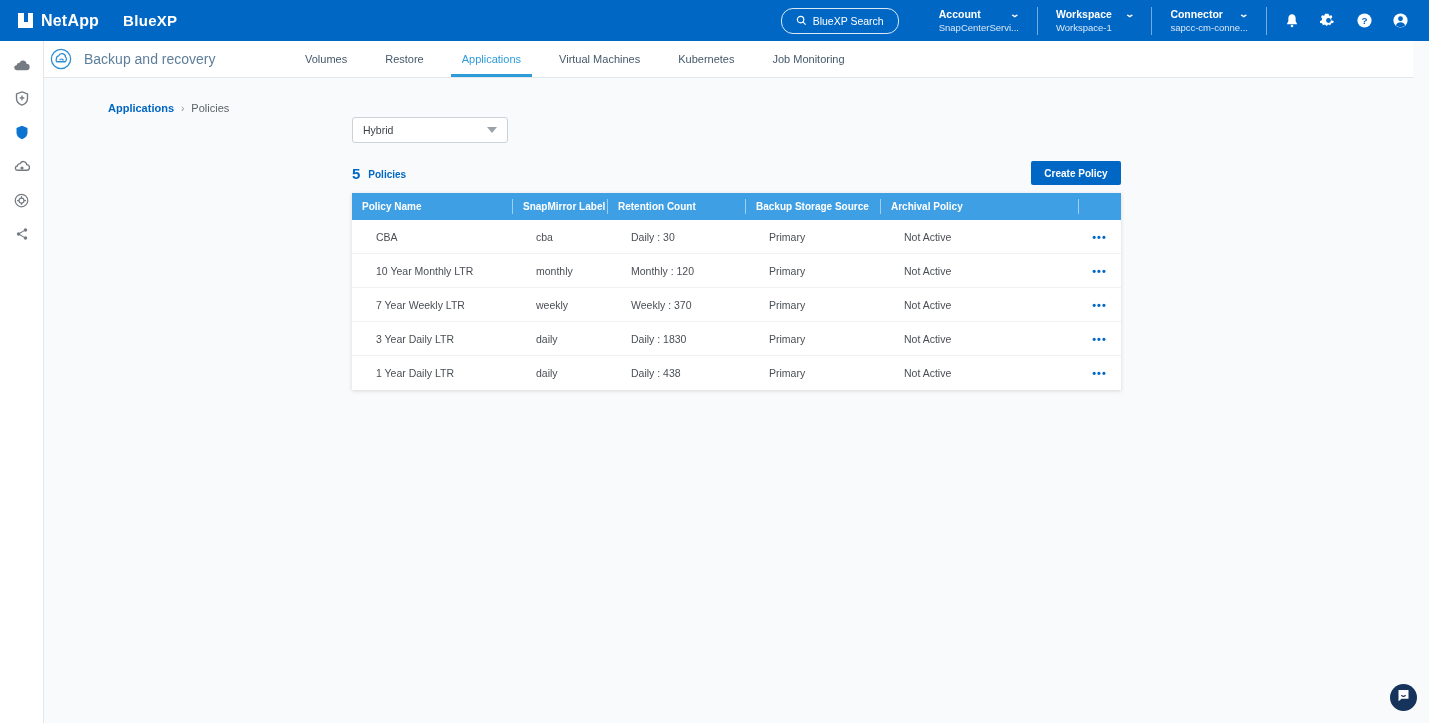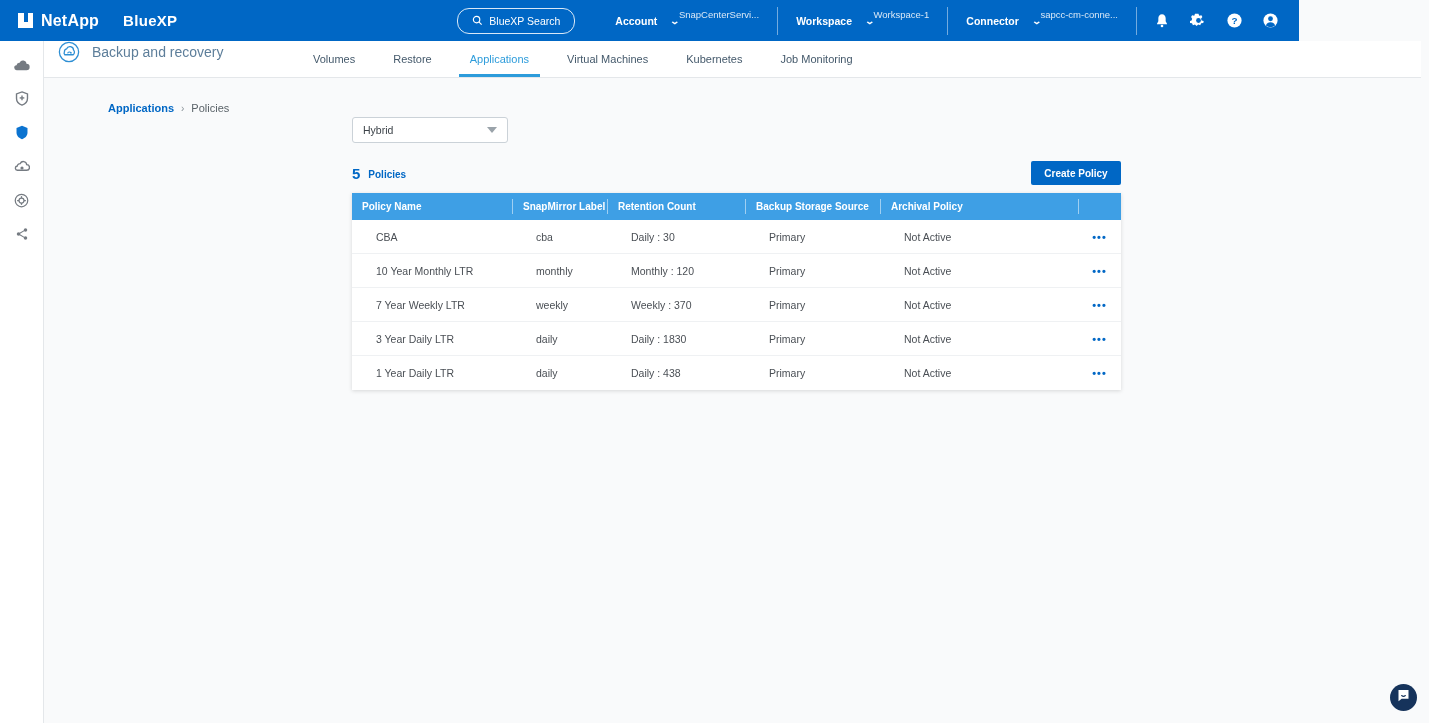--- a/index.html
+++ b/index.html
@@ -1,37 +1,37 @@
 <!DOCTYPE html>
 <html><head>
 <meta charset="utf-8">
 <style>
   * { margin:0; padding:0; box-sizing:border-box; }
   html,body { width:1429px; height:723px; font-family:"Liberation Sans", sans-serif; background:#F9FAFB; overflow:hidden; }
   .canvas { position:relative; width:1429px; height:723px; background:#F9FAFB; }
 
   
-  .topnav { position:absolute; top:0; left:0; width:1299px; height:41px; background:#0067C5; display:flex; align-items:center; color:#fff; z-index:30; }
+  .topnav { position:absolute; top:0; left:0; width:1429px; height:41px; background:#0067C5; display:flex; align-items:center; color:#fff; z-index:30; }
   .brand-block { display:flex; align-items:center; gap:8px; padding-left:18px; }
   .netapp-mark { position:relative; width:15px; height:15px; background:#fff; }
   .netapp-mark::after { content:""; position:absolute; left:5.5px; top:0; width:4px; height:9px; background:#0067C5; }
   .brand-name { font-size:16px; font-weight:bold; letter-spacing:.2px; }
   .product-name { font-size:15px; font-weight:bold; margin-left:24px; letter-spacing:.3px; }
   .topnav-right { margin-left:auto; display:flex; align-items:center; height:100%; }
   .search-pill { display:flex; align-items:center; gap:6px; border:1px solid rgba(255,255,255,.85); border-radius:12px; height:22px; padding:12px 14px; font-size:10.5px; cursor:pointer; margin-right:22px; }
   .search-pill svg { display:block; }
-  .nav-menu { display:flex; flex-direction:row; justify-content:center; height:28px; padding:0 18px; border-right:1px solid rgba(255,255,255,.45); min-width:96px; cursor:pointer; }
+  .nav-menu { display:flex; flex-direction:column; justify-content:center; height:28px; padding:0 18px; border-right:1px solid rgba(255,255,255,.45); min-width:96px; cursor:pointer; }
   .nav-menu-top { display:flex; align-items:center; justify-content:space-between; gap:14px; font-size:10.5px; font-weight:bold; }
   .nav-menu-sub { font-size:9.5px; color:rgba(255,255,255,.85); margin-top:2px; }
   .chev { font-size:9px; transform:scaleX(1.4); }
   .nav-icons { display:flex; align-items:center; gap:10px; padding:0 16px 0 12px; }
   .nav-icon-btn { width:26px; height:26px; display:flex; align-items:center; justify-content:center; cursor:pointer; }
 
   
-  .service-header { position:absolute; top:41px; left:36px; width:1385px; height:37px; background:#fff; border-bottom:1px solid #E4E7EA; display:flex; align-items:flex-start; z-index:20; }
+  .service-header { position:absolute; top:41px; left:28px; width:1385px; height:37px; background:#fff; border-bottom:1px solid #E4E7EA; display:flex; align-items:center; z-index:20; }
   .service-title-wrap { display:flex; align-items:center; gap:12px; padding-left:22px; width:230px; }
   .service-icon { width:22px; height:22px; flex:0 0 auto; }
   .service-title { font-size:14px; color:#5D7E9A; white-space:nowrap; }
   .tabs { display:flex; align-items:stretch; height:100%; margin-left:28px; }
   .tab { position:relative; display:flex; align-items:center; padding:0 19px; font-size:11px; color:#44596B; cursor:pointer; }
   .tab.active { color:#2D9CDB; }
   .tab.active::after { content:""; position:absolute; left:8px; right:8px; bottom:0; height:3px; background:#2D9CDB; }
 
   
   .sidebar { position:absolute; top:41px; left:0; width:44px; height:682px; background:#fff; border-right:1px solid #E4E7EA; display:flex; flex-direction:column; align-items:center; padding-top:10px; z-index:25; }

